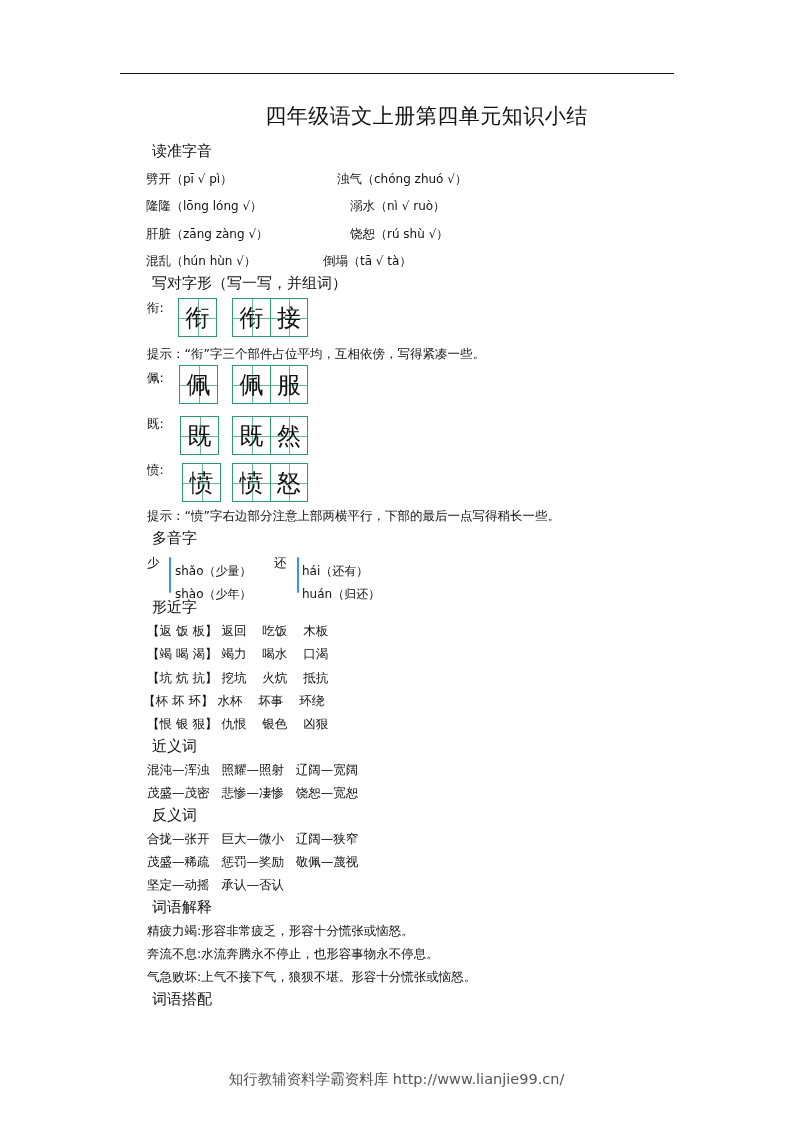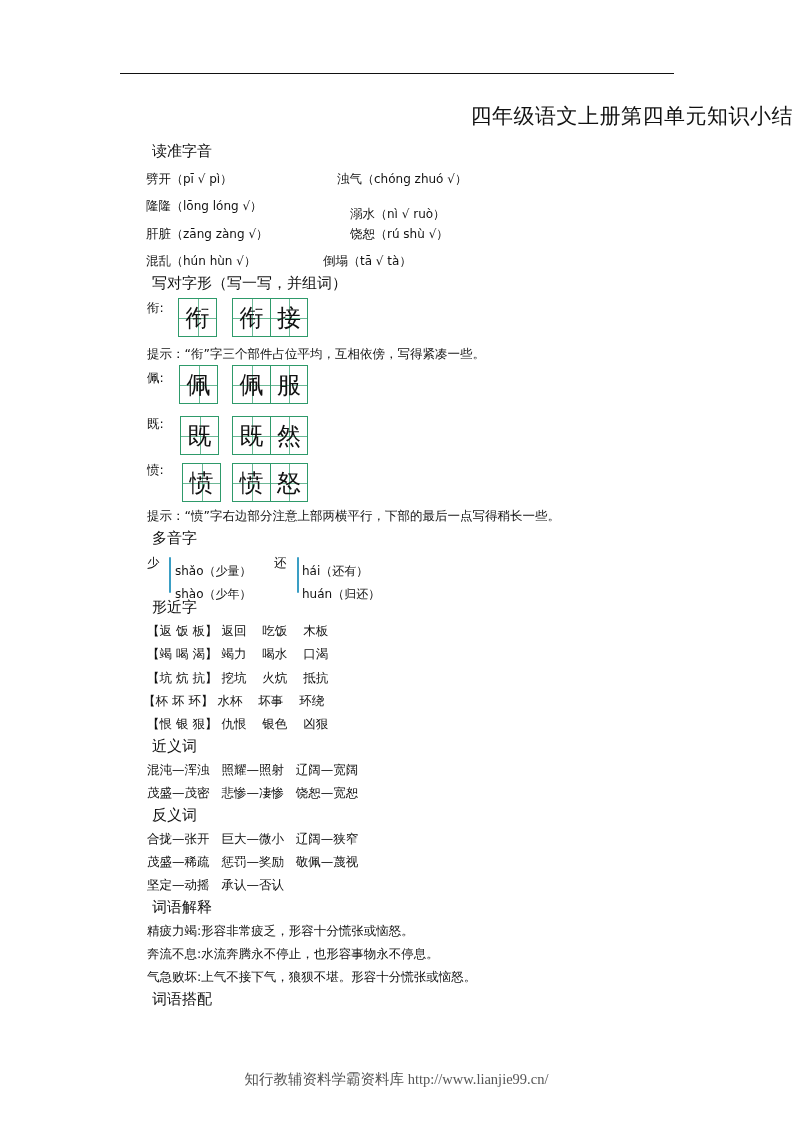--- a/index.html
+++ b/index.html
@@ -1,48 +1,48 @@
 <!DOCTYPE html>
 <html><head>
 <meta charset="utf-8">
 <style>
   html, body { margin: 0; padding: 0; background: #ffffff; }
   body { width: 793px; height: 1122px; position: relative; overflow: hidden;
          font-family: "DejaVu Sans", "Liberation Sans", sans-serif; color: #111; }
   .rule { position: absolute; left: 120px; top: 73px; width: 554px; height: 1px; background: #111; }
-  .title { position: absolute; left: 0; width: 793px; top: 102px; text-align: right;
+  .title { position: absolute; left: 0; width: 793px; top: 102px; text-align: center;
            font-size: 21px; letter-spacing: 0.5px; padding-left: 60px; box-sizing: border-box; }
   .abs { position: absolute; white-space: nowrap; }
   .h { font-size: 15px; }
   .t { font-size: 12.5px; }
   .py { font-family: "DejaVu Sans", sans-serif; font-size: 12px; margin-top: 8px; }
   .grid { position: absolute; display: flex; border: 1px solid #2e9a6a; }
   .cell { width: 37px; height: 37px; position: relative; box-sizing: border-box;
           display: flex; align-items: center; justify-content: center;
           font-family: "DejaVu Serif", "Liberation Serif", serif; font-size: 24px; }
   .cell + .cell { border-left: 1px solid #2e9a6a; }
   .cell::before { content: ""; position: absolute; left: 50%; top: 0; bottom: 0; width: 1px; background: #2e9a6a; opacity: .7; }
   .cell::after { content: ""; position: absolute; top: 50%; left: 0; right: 0; height: 1px; background: #2e9a6a; opacity: .7; }
   .cell span { position: relative; z-index: 1; }
   .brace { position: absolute; width: 2px; background: #3a9ec4; border-radius: 1px; }
   .footer { position: absolute; top: 1070px; left: 0; width: 793px; text-align: center;
-            font-size: 14.5px; color: #555; padding-left: 0; font-family: Liberation Serif, serif; }
+            font-size: 14.5px; color: #555; padding-left: 0; }
 </style>
 </head>
 <body>
 
 <div class="rule"></div>
 <div class="title">四年级语文上册第四单元知识小结</div>
 
 <div class="abs h" style="left:152px;top:142px">读准字音</div>
 
 <div class="abs t" style="left:146px;top:171px"><span>劈开</span><span class="py">（pī √   pì）</span></div>
 <div class="abs t" style="left:337px;top:171px"><span>浊气</span><span class="py">（chóng   zhuó √）</span></div>
 <div class="abs t" style="left:146px;top:198px"><span>隆隆</span><span class="py">（lōng   lóng √）</span></div>
-<div class="abs t" style="left:350px;top:206px"><span>溺水</span><span class="py">（nì √   ruò）</span></div>
+<div class="abs t" style="left:350px;top:198px"><span>溺水</span><span class="py">（nì √   ruò）</span></div>
 <div class="abs t" style="left:146px;top:226px"><span>肝脏</span><span class="py">（zāng   zàng √）</span></div>
 <div class="abs t" style="left:350px;top:226px"><span>饶恕</span><span class="py">（rú   shù √）</span></div>
 <div class="abs t" style="left:146px;top:253px"><span>混乱</span><span class="py">（hún   hùn √）</span></div>
 <div class="abs t" style="left:323px;top:253px"><span>倒塌</span><span class="py">（tā √   tà）</span></div>
 
 <div class="abs h" style="left:152px;top:274px">写对字形（写一写，并组词）</div>
 
 <div class="abs t" style="left:147px;top:300px">衔:</div>
 <div class="grid" style="left:178px;top:298px">
     <div class="cell">

